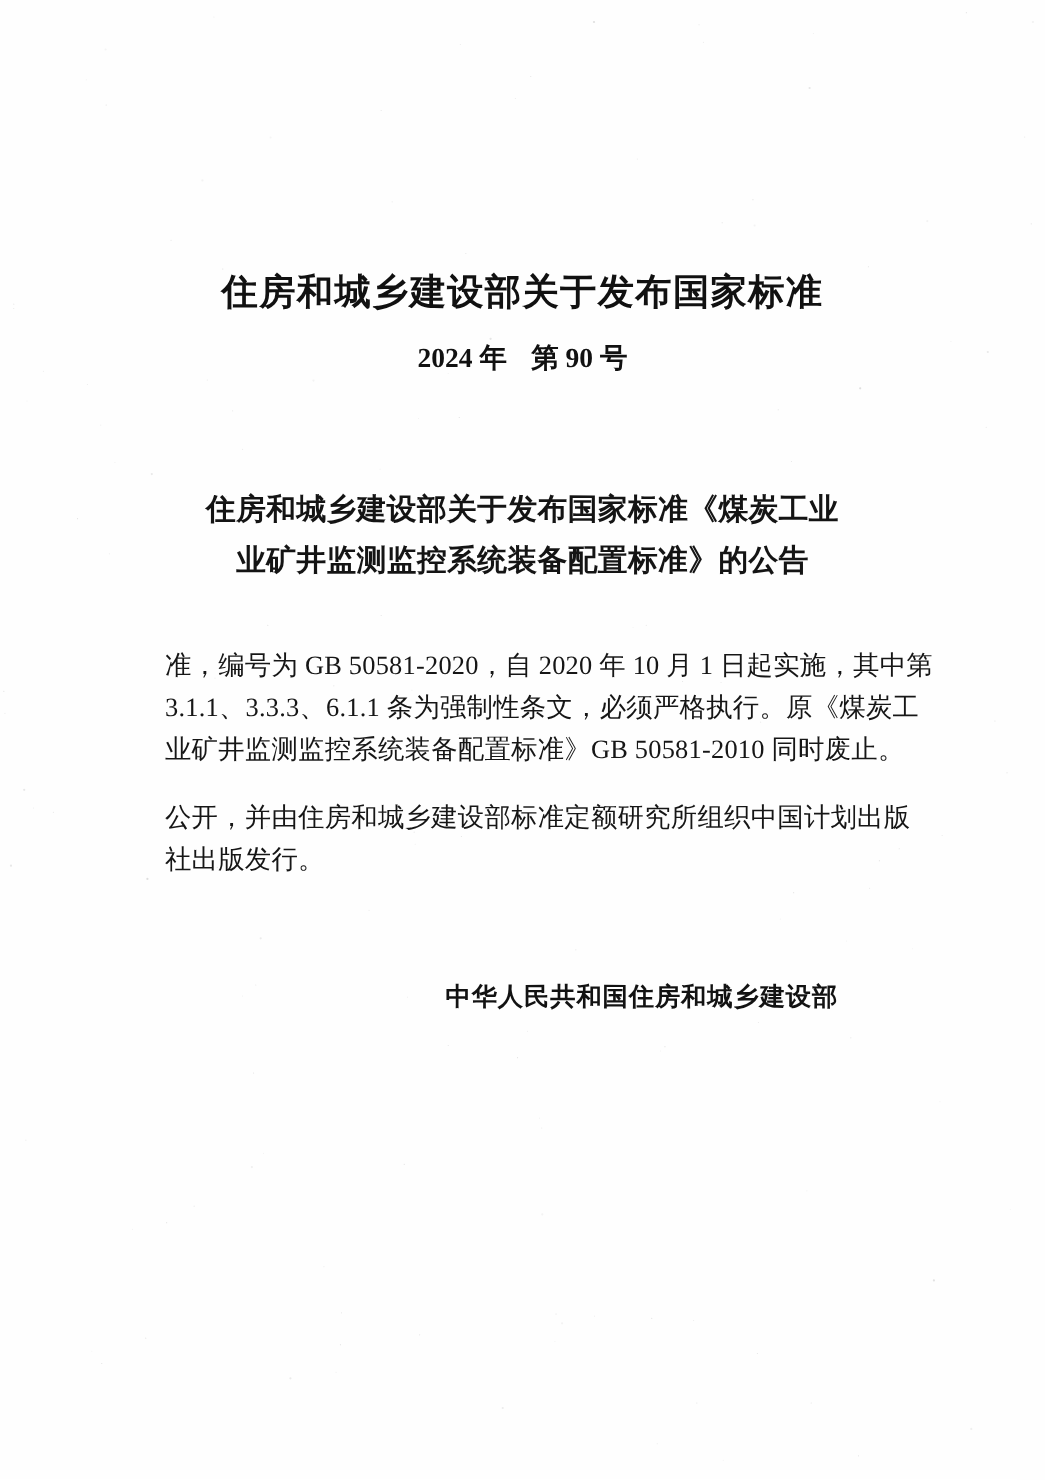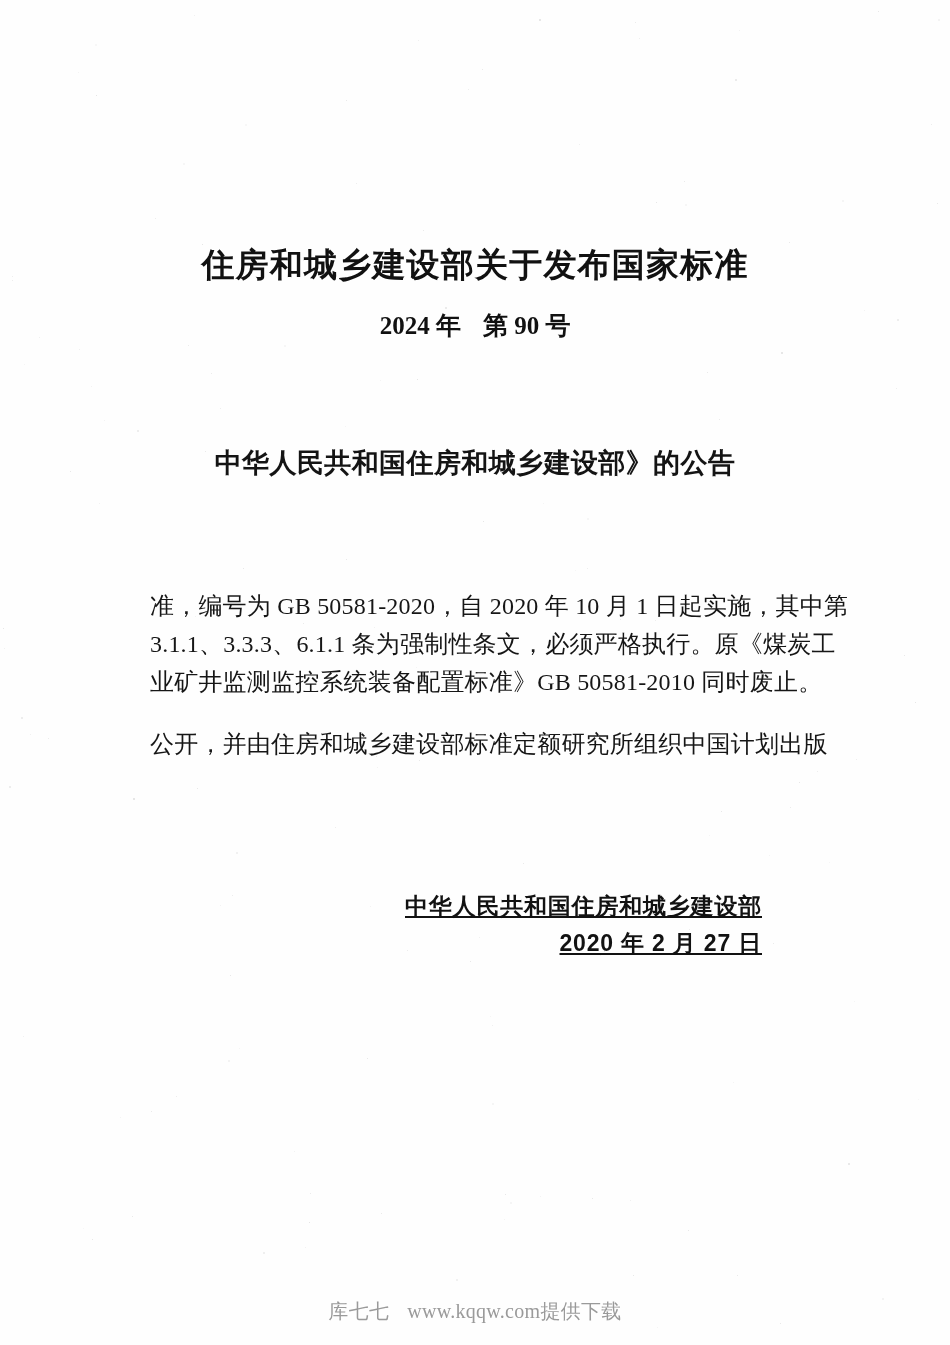--- a/index.html
+++ b/index.html
@@ -120,21 +120,21 @@
     text-align: right;
     padding-right: 38px;
     box-sizing: border-box;
     font-family: "Liberation Sans", "DejaVu Sans", sans-serif;
     font-weight: bold;
     font-size: 23px;
     line-height: 37px;
     letter-spacing: 0.8px;
     color: #121212;
   }
-  .signature .ln { display: block; white-space: nowrap; text-decoration: underline; }
+  .signature .ln { display: block; white-space: nowrap; }
 
   
   .footer {
     position: absolute;
     left: 0;
     top: 1298px;
     width: 950px;
     text-align: center;
     font-family: "Liberation Serif", "DejaVu Serif", serif;
     font-size: 20px;
@@ -152,47 +152,45 @@
 
   <div class="content">
 
     <h1 class="doc-title">住房和城乡建设部关于发布国家标准</h1>
 
     <div class="doc-number">
       <span>2024 年</span><span class="gap"></span><span>第 90 号</span>
     </div>
 
     <h2 class="doc-subject">
-      <span class="ln">中华人民共和国住房和城乡建设部》的公告</span>
+      <span class="ln">住房和城乡建设部关于发布国家标准《煤炭工业</span>
+      <span class="ln">业矿井监测监控系统装备配置标准》的公告</span>
     </h2>
 
     <div class="body-block">
 
       <p class="para">
         <span class="ln">准，编号为 GB 50581-2020，自 2020 年 10 月 1 日起实施，其中第</span>
         <span class="ln">3.1.1、3.3.3、6.1.1 条为强制性条文，必须严格执行。原《煤炭工</span>
         <span class="ln">业矿井监测监控系统装备配置标准》GB 50581-2010 同时废止。</span>
       </p>
 
       <p class="para">
         <span class="ln">公开，并由住房和城乡建设部标准定额研究所组织中国计划出版</span>
+        <span class="ln">社出版发行。</span>
       </p>
 
     </div>
 
     <div class="signature">
       <span class="ln">中华人民共和国住房和城乡建设部</span>
-      <span class="ln">2020 年 2 月 27 日</span>
     </div>
 
   </div>
 
-  <div class="footer">
-    <span>库七七</span><span class="s1"></span><span class="s1"></span><span>www.kqqw.com</span><span>提供下载</span>
-  </div>
 
   <div id="speckles">
       <i style="left:99px;top:503px;width:1px;height:1px;opacity:0.22"></i>
       <i style="left:294px;top:1151px;width:1px;height:1px;opacity:0.21"></i>
       <i style="left:882px;top:1298px;width:2px;height:2px;opacity:0.20"></i>
       <i style="left:397px;top:680px;width:2px;height:2px;opacity:0.26"></i>
       <i style="left:183px;top:163px;width:2px;height:2px;opacity:0.15"></i>
       <i style="left:356px;top:183px;width:1px;height:1px;opacity:0.27"></i>
       <i style="left:505px;top:1194px;width:1px;height:1px;opacity:0.42"></i>
       <i style="left:345px;top:426px;width:1px;height:1px;opacity:0.16"></i>

